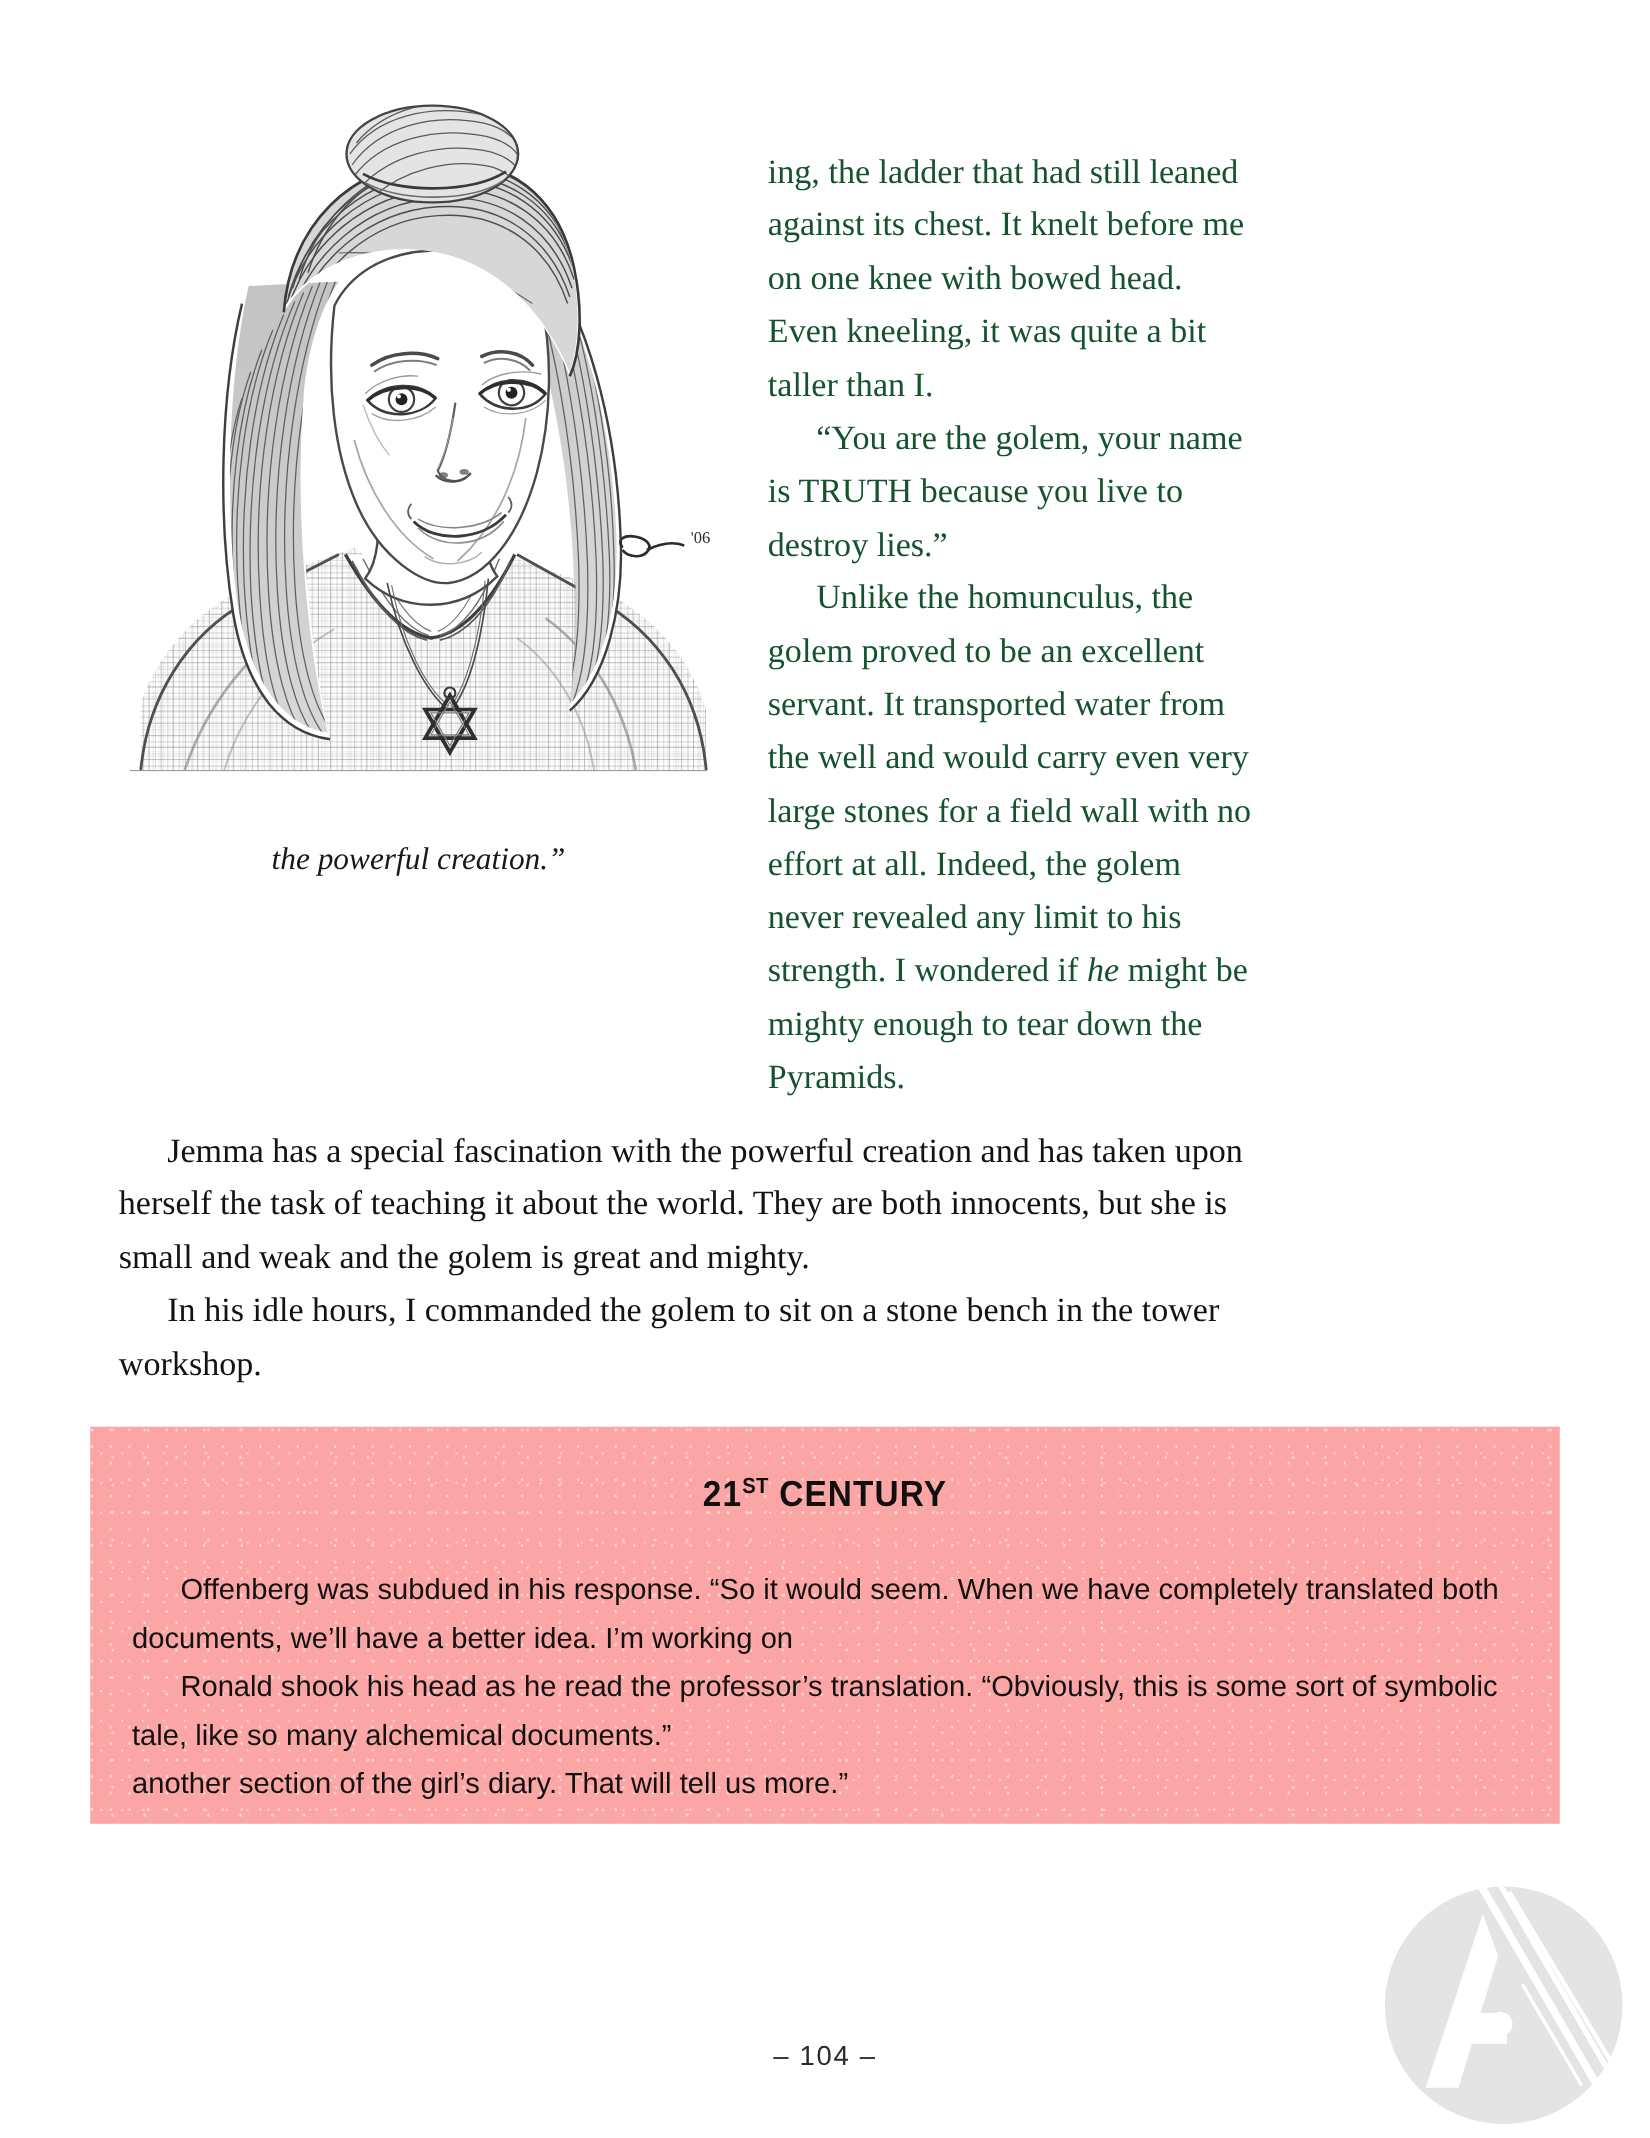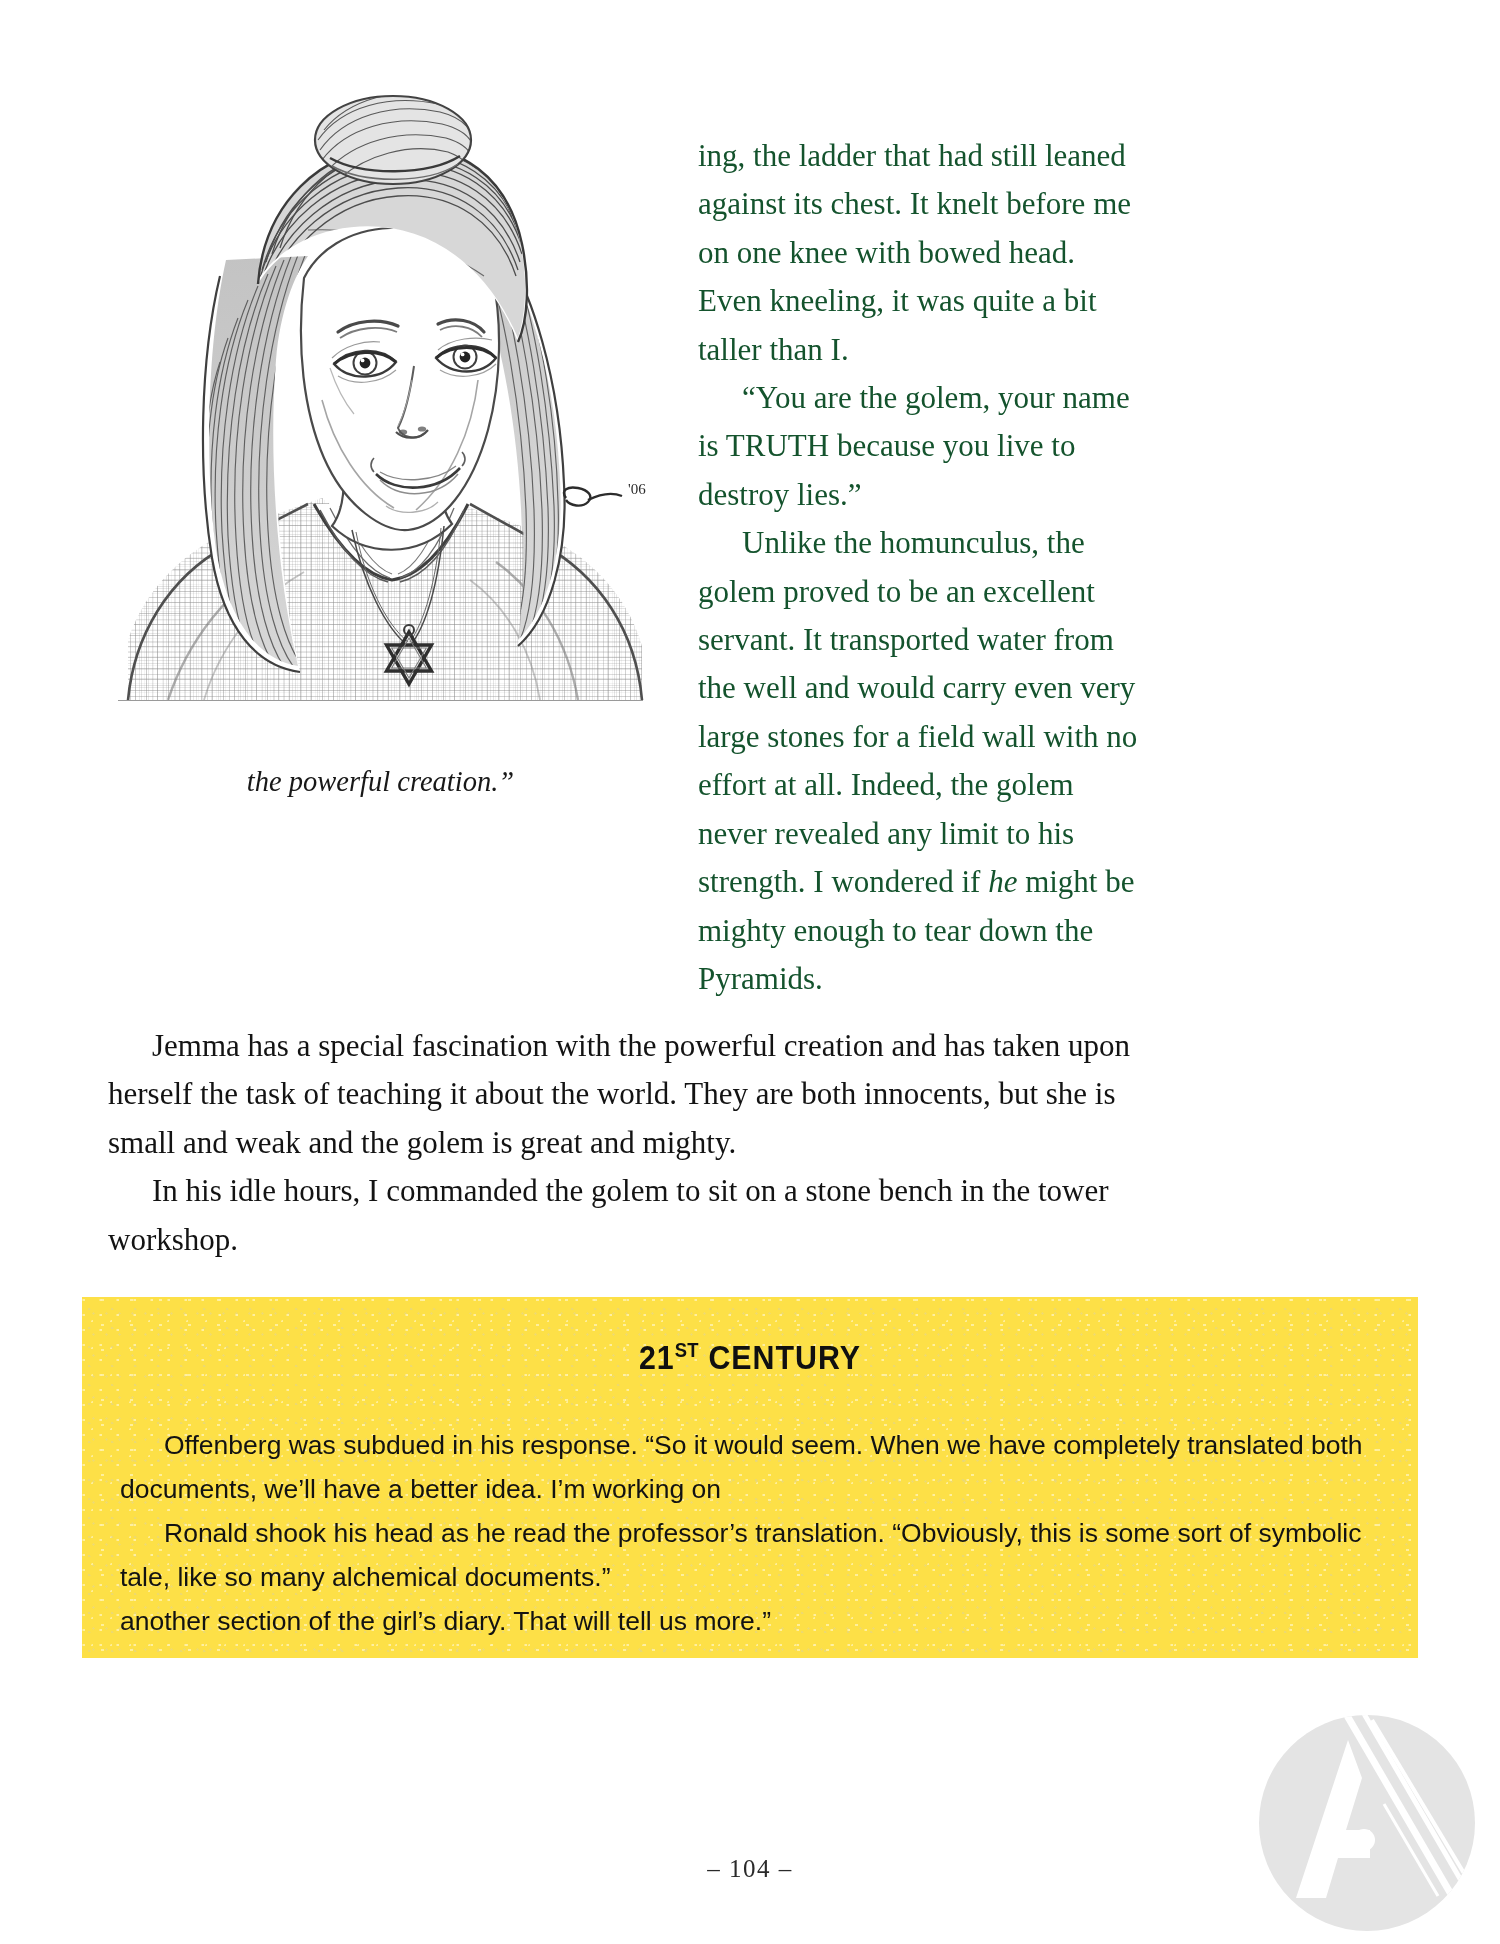--- a/index.html
+++ b/index.html
@@ -88,21 +88,21 @@
   }
   .body-block p { margin: 0; text-indent: 44px; }
 
   
   .gray-box {
     position: absolute;
     left: 82px;
     top: 1297px;
     width: 1336px;
     height: 361px;
-    background: #fde047;
+    background: #fca5a5;
     font-family: "Liberation Sans", sans-serif;
   }
   .gray-box-noise {
     position: absolute;
     inset: 0;
     opacity: 0.55;
     pointer-events: none;
     background-image:
       radial-gradient(circle at 10% 20%, rgba(255,255,255,0.9) 0 1.2px, transparent 1.4px),
       radial-gradient(circle at 32% 64%, rgba(200,200,200,0.55) 0 1.1px, transparent 1.3px),
@@ -142,21 +142,21 @@
   .gray-box-body p { margin: 0; }
   .gray-box-body p.indent { text-indent: 44px; }
 
   
   .page-number {
     position: absolute;
     left: 0;
     top: 1855px;
     width: 1500px;
     text-align: center;
-    font-family: Liberation Serif, serif;
+    font-family: Liberation Sans, sans-serif;
     font-size: 25px;
     letter-spacing: 1.5px;
     color: #2a2a2a;
   }
 
   .watermark {
     position: absolute;
     right: 18px;
     bottom: 6px;
     width: 230px;

